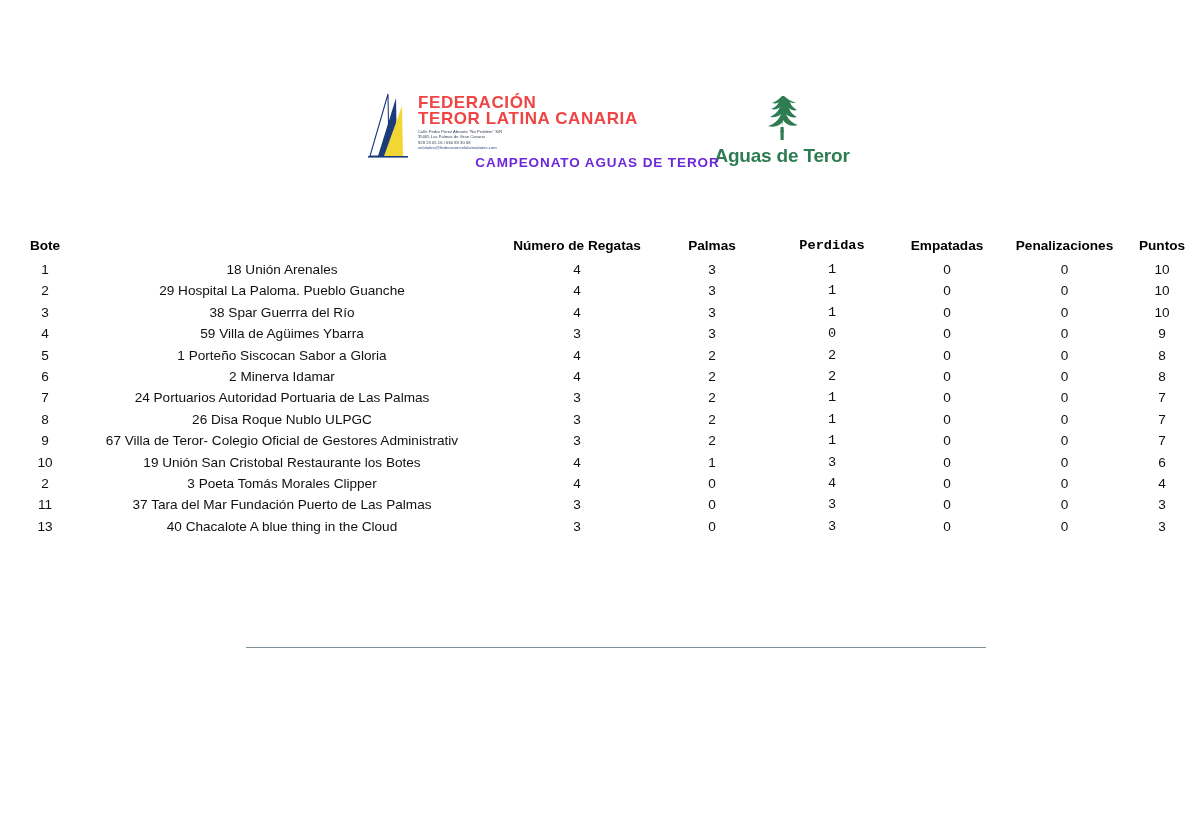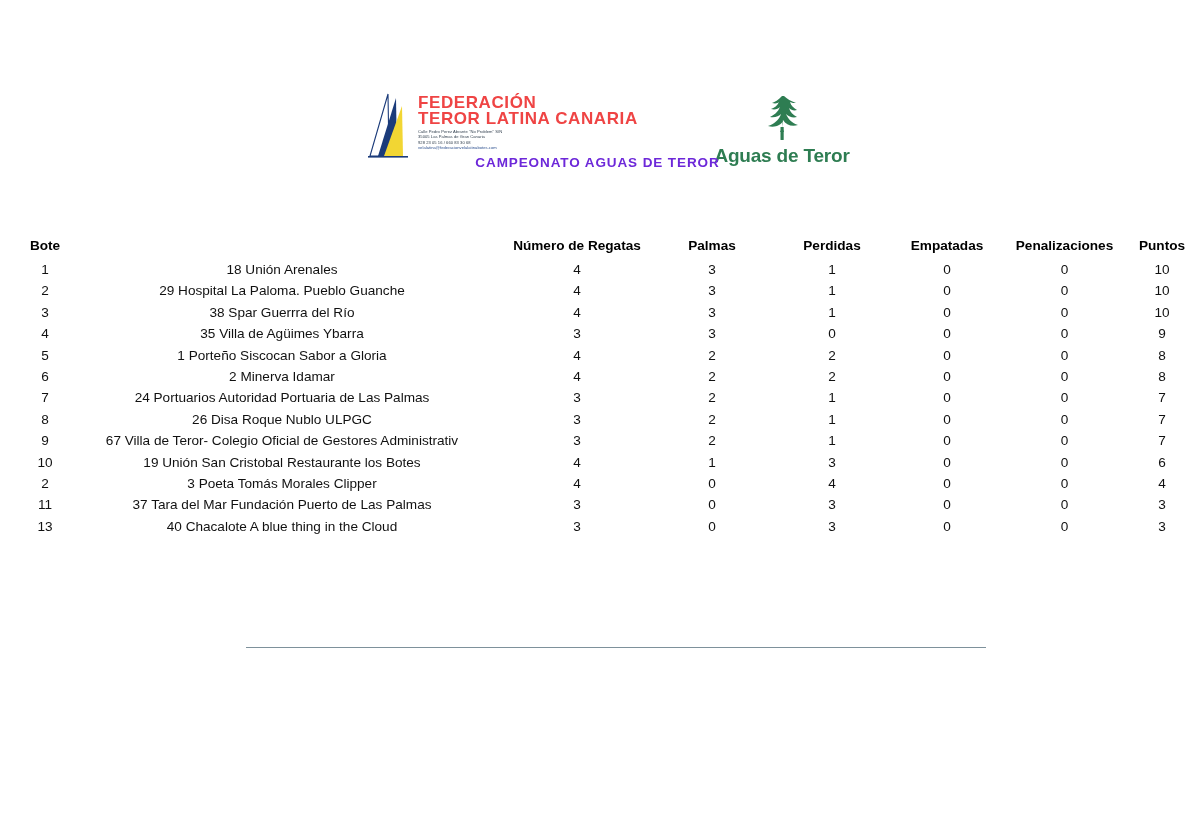--- a/index.html
+++ b/index.html
@@ -48,21 +48,21 @@
     padding:0 0 6px 0; color:#000; white-space:nowrap;
   }
   table.standings td {
     font-size:13.6px; font-weight:normal; text-align:center;
     padding:0; height:21.4px; line-height:21.4px; color:#111; white-space:nowrap;
   }
   th.c-pos, td.c-pos { width:34px; text-align:left;margin-left:44px; }
   th.c-name, td.c-name { width:440px; text-align:left; padding-left:4px; }
   th.c-num, td.c-num { width:150px; }
   th.c-gan, td.c-gan { width:120px; }
-  th.c-per, td.c-per { width:120px; }
+  th.c-per, td.c-per { width:120px;font-family:Liberation Mono, monospace; }
   th.c-emp, td.c-emp { width:110px; }
   th.c-pen, td.c-pen { width:125px; }
   th.c-pts, td.c-pts { width:70px; }
   th.c-pos { text-align:left; }
 
   
   .divider { position:absolute; left:246px; top:647px; width:740px; height:1px; background:#7e919b; }
 
   .footer { position:absolute; left:0; top:655px; width:1195px; height:184px; }
 </style>
@@ -153,21 +153,21 @@
             <td class="c-name">38 Spar Guerrra del Río</td>
             <td class="c-num">4</td>
             <td class="c-gan">3</td>
             <td class="c-per">1</td>
             <td class="c-emp">0</td>
             <td class="c-pen">0</td>
             <td class="c-pts">10</td>
           </tr>
           <tr>
             <td class="c-pos">4</td>
-            <td class="c-name">35 Villa de Agüimes Ybarra</td>
+            <td class="c-name">59 Villa de Agüimes Ybarra</td>
             <td class="c-num">3</td>
             <td class="c-gan">3</td>
             <td class="c-per">0</td>
             <td class="c-emp">0</td>
             <td class="c-pen">0</td>
             <td class="c-pts">9</td>
           </tr>
           <tr>
             <td class="c-pos">5</td>
             <td class="c-name">1 Porteño Siscocan Sabor a Gloria</td>

